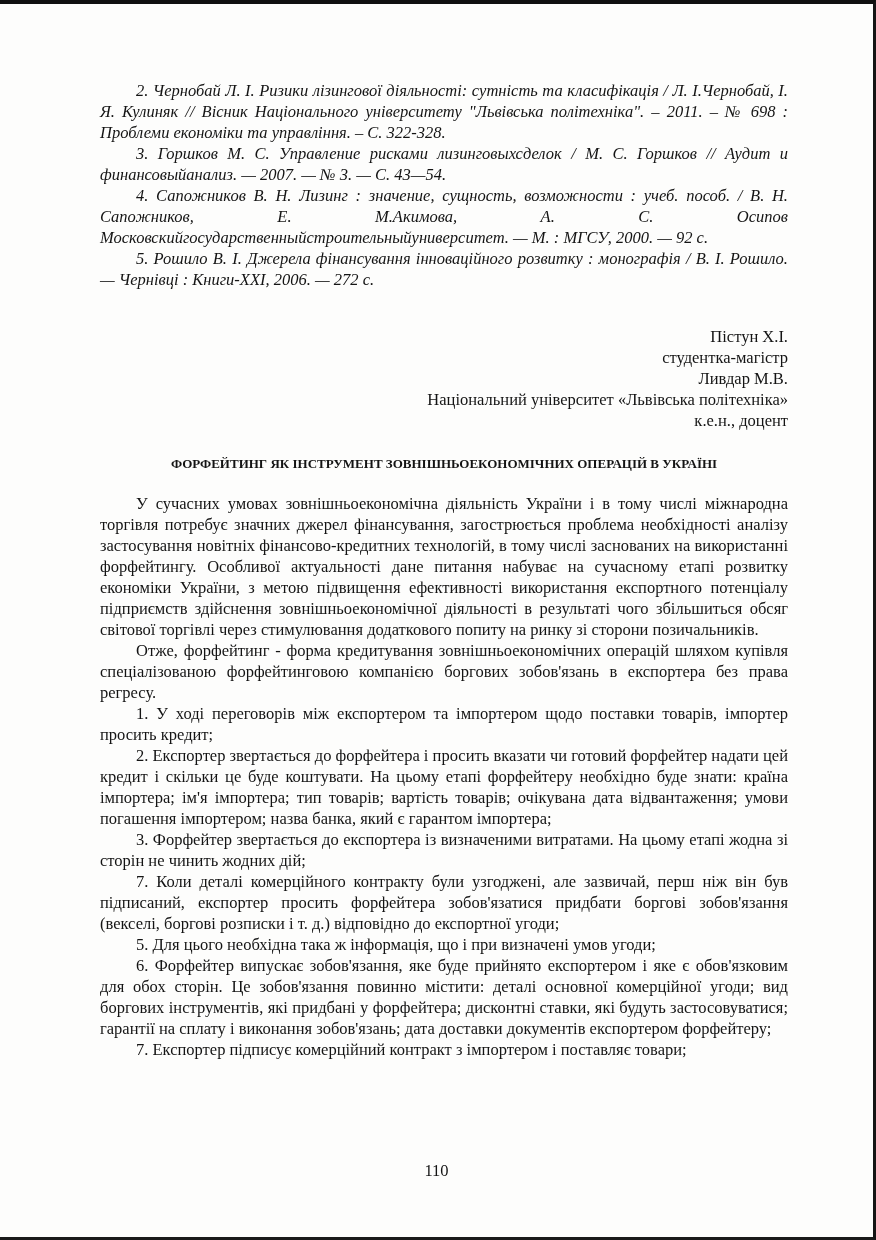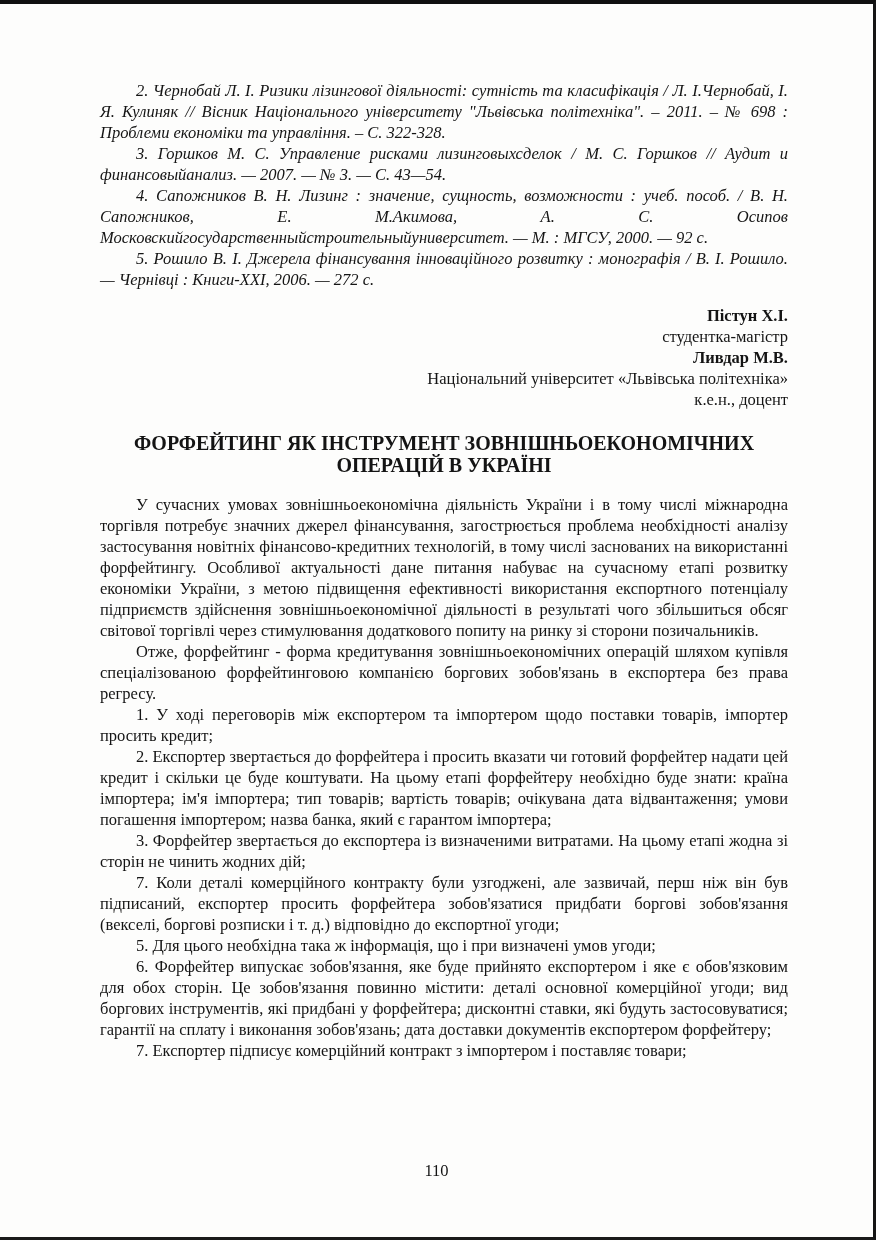--- a/index.html
+++ b/index.html
@@ -31,35 +31,35 @@
     margin: 0;
     font-size: 16.5px;
     line-height: 21px;
     text-align: justify;
   }
   .ref {
     font-style: italic;
     text-indent: 36px;
   }
   .references {
-    margin-bottom: 15px;
+    margin-bottom: 36px;
   }
   .authors {
     margin-bottom: 22px;
   }
   .authors p {
     text-align: right;
     text-indent: 0;
   }
   .authors .bold {
-    font-weight: bold;
+    font-weight: normal;
   }
   .title {
     margin: 0 0 18px 0;
-    font-size: 20px;
+    font-size: 13px;
     line-height: 22px;
     font-weight: bold;
     text-align: center;
   }
   .body-text p {
     text-indent: 36px;
   }
   .page-number {
     position: absolute;
     left: 0;

